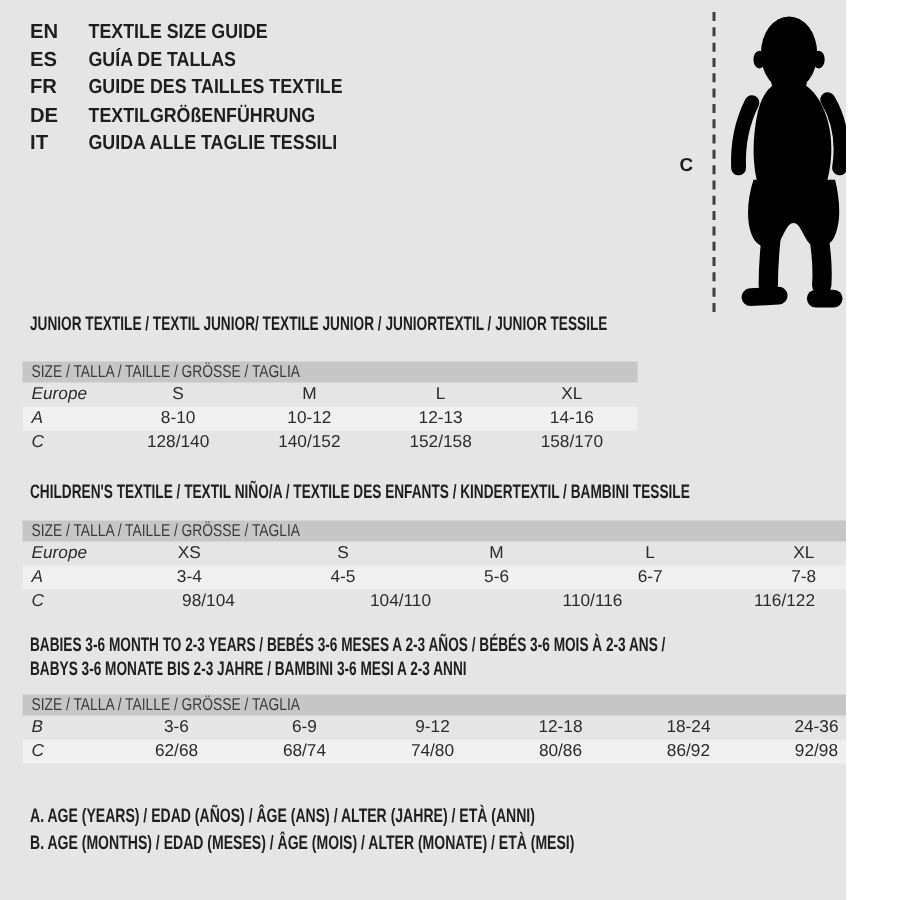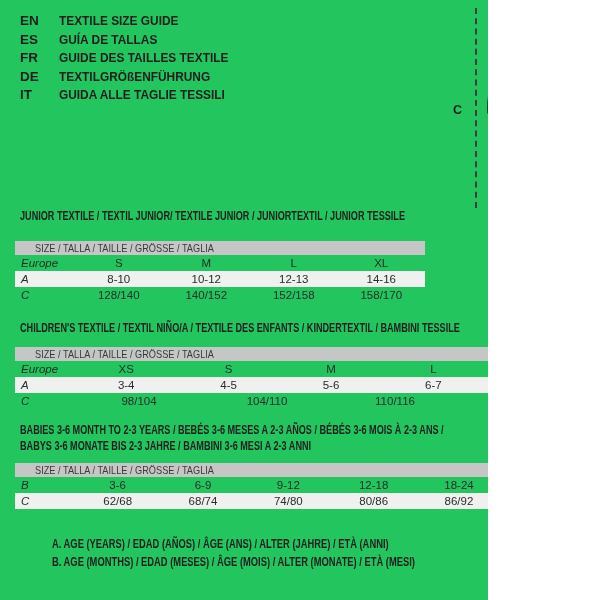--- a/index.html
+++ b/index.html
@@ -1,17 +1,17 @@
 <!DOCTYPE html>
 <html><head>
 <meta charset="utf-8">
 <style>
   html,body { margin:0; padding:0; background:#ffffff; }
   .page {
-    position:relative; width:488px; height:600px; background:#22c55e;
+    position:relative; width:564px; height:600px; background:#e5e5e5;
     font-family:"Liberation Sans", sans-serif; color:#1e1e1e; overflow:hidden;
   }
   
   .cond70 { display:inline-block; transform:scaleX(0.70); transform-origin:0 50%; white-space:nowrap; }
   .cond72 { display:inline-block; transform:scaleX(0.72); transform-origin:0 50%; white-space:nowrap; }
   .cond80 { display:inline-block; transform:scaleX(0.80); transform-origin:0 50%; white-space:nowrap; }
   .cond88 { display:inline-block; transform:scaleX(0.88); transform-origin:0 50%; white-space:nowrap; }
 
   
   .lang-list { position:absolute; left:20px; top:12px; }
@@ -21,29 +21,29 @@
   
   .dash-line { position:absolute; left:475px; top:8px; height:200px; width:0; border-left:2px dashed #3f3f3f; }
   .c-label { position:absolute; left:453px; top:103px; font-weight:bold; font-size:12.5px; }
   .baby { position:absolute; left:486px; top:9px; }
 
   
   .sec-title { position:absolute; left:20px; font-weight:bold; font-size:13px; line-height:15.5px; }
 
   
   .size-table { position:absolute; left:15px; }
-  .t-head { height:14px; background:#c6c6c6; color:#3a3a3a; font-size:11.5px; line-height:14px; padding-left:20px; }
+  .t-head { height:14px; background:#c6c6c6; color:#3a3a3a; font-size:11.5px; line-height:14px; padding-left:6px; }
   .t-row { display:flex; height:16px; font-size:11.5px; line-height:16px; color:#2b2b2b; }
   .t-row.alt { background:#f0f0f0; }
   .t-label { width:60px; padding-left:6px; box-sizing:border-box;font-style:italic; }
   .t-cell { flex:1; text-align:center; }
 
   
   .footnotes { position:absolute; left:20px; top:535px; }
-  .footnote { font-weight:bold; font-size:13px; line-height:17.5px;margin-left:32px; }
+  .footnote { font-weight:bold; font-size:13px; line-height:17.5px; }
 </style>
 </head>
 <body>
 
 <div class="page">
 
   <div class="lang-list">
     <div class="lang-row">
       <span class="lang-code">EN</span>
       <span class="cond88">TEXTILE SIZE GUIDE</span>

